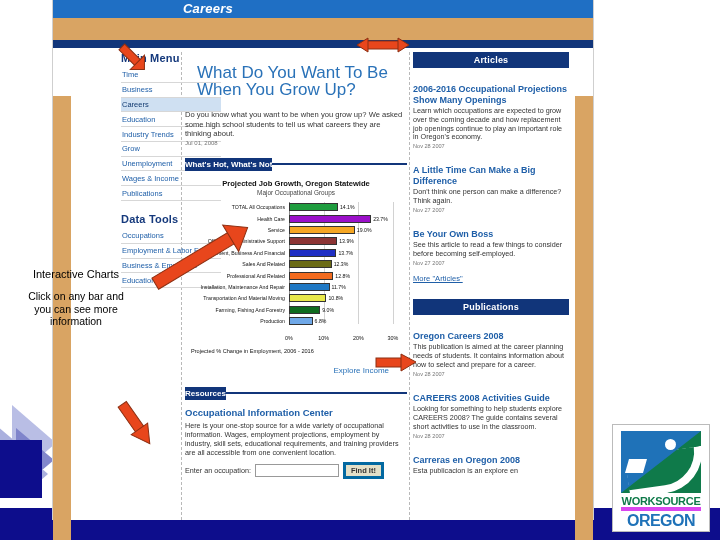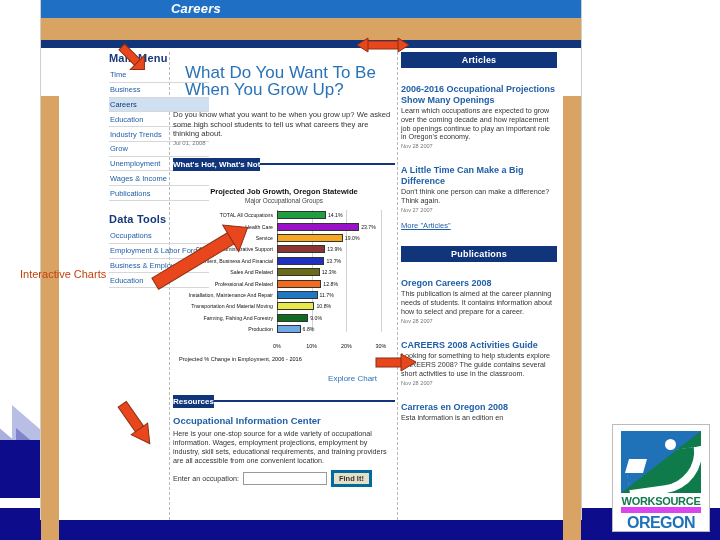--- a/index.html
+++ b/index.html
@@ -14,21 +14,21 @@
   .bottom-band{position:absolute;left:0;top:508px;width:720px;height:32px;background:#0d0d8c;}
   .band-white{position:absolute;left:0;top:498px;width:720px;height:10px;background:#ffffff;}
   .tri{position:absolute;width:0;height:0;}
   .tri-a{left:-10px;top:420px;border-top:44px solid transparent;border-bottom:44px solid transparent;border-left:52px solid #aab0de;}
   .tri-b{left:12px;top:405px;border-top:38px solid transparent;border-bottom:38px solid transparent;border-left:44px solid #b3b8e3;opacity:.92;}
   .tri-c{left:16px;top:428px;border-top:32px solid transparent;border-bottom:32px solid transparent;border-left:38px solid #7b81c9;opacity:.95;}
   .tri-d{left:18px;top:448px;border-top:26px solid transparent;border-bottom:26px solid transparent;border-left:30px solid #aab0de;}
   .leftblue{position:absolute;left:0;top:440px;width:42px;height:68px;background:#0d0d8c;}
 
   
-  .shot{position:absolute;left:40px;top:0px;width:540px;height:520px;background:#bef264;
+  .shot{position:absolute;left:52px;top:0px;width:540px;height:520px;background:#bef264;
         border-left:1px solid #cfcfcf;border-right:1px solid #cfcfcf;}
   .shot-topbar{position:absolute;left:0;top:0;width:540px;height:18px;background:#1f6fc4;}
   .shot-topbar .tt{position:absolute;left:130px;top:1px;font-style:italic;font-weight:bold;
         font-size:13px;color:#ffffff;letter-spacing:.2px;}
   .shot-tan{position:absolute;left:0;top:18px;width:540px;height:22px;background:#d9a463;}
   .shot-navy{position:absolute;left:0;top:40px;width:540px;height:8px;background:#11357a;}
   .page{position:absolute;left:0;top:48px;width:540px;height:472px;background:#ffffff;}
   .gutter-l{position:absolute;left:0;top:48px;width:18px;height:472px;background:#d9a463;}
   .gutter-r{position:absolute;left:522px;top:48px;width:18px;height:472px;background:#d9a463;}
 
@@ -37,34 +37,34 @@
   .col-mid{position:absolute;left:132px;top:52px;width:222px;}
   .col-right{position:absolute;left:360px;top:52px;width:156px;}
   .vdash{position:absolute;top:52px;height:468px;border-left:1px dashed #b9b9b9;}
 
   
   .nav-title{font-size:11px;font-weight:bold;color:#15397c;margin:0 0 4px 0;letter-spacing:.2px;}
   .nav-title.second{margin-top:12px;}
   .nav-item{font-size:7.5px;color:#1f5fa8;padding:2.4px 1px;border-bottom:1px solid #d7d7d7;white-space:nowrap;}
   .nav-item.sel{background:#cfe0f2;color:#123a70;}
 
-  .annot{position:absolute;left:20px;top:268px;width:112px;text-align:left;color:#c2410c;}
+  .annot{position:absolute;left:20px;top:268px;width:112px;text-align:center;color:#000000;}
   .annot .a1{font-size:11px;line-height:13px;}
   .annot .a2{font-size:10.5px;line-height:12.5px;margin-top:9px;}
 
   
   .h1{font-size:17px;line-height:17px;color:#2a72b8;font-weight:400;margin:12px;}
   .lede{font-size:7.6px;line-height:9.6px;color:#333;margin-top:7px;}
   .stamp{font-size:6px;color:#777;margin-top:1px;}
   .secbar{margin-top:12px;display:flex;align-items:center;}
   .secbar .lab{background:#11357a;color:#fff;font-size:8px;font-weight:bold;padding:2px 0;white-space:nowrap;}
   .secbar .rule{flex:1;height:2px;background:#11357a;}
 
   
-  .chart{position:relative;margin-top:16px;width:222px;}
+  .chart{position:relative;margin-top:8px;width:222px;}
   .ch-title{text-align:center;font-size:7.6px;font-weight:bold;color:#111;}
   .ch-sub{text-align:center;font-size:6.4px;color:#444;margin-top:1px;}
   .plot{position:relative;margin-top:6px;height:132px;}
   .axis{position:absolute;left:104px;top:0;bottom:10px;border-left:1px solid #888;}
   .grid{position:absolute;top:0;bottom:10px;border-left:1px solid #d2d2d2;}
   .row{position:relative;height:11px;margin-bottom:0.4px;display:flex;align-items:center;}
   .row .cat{position:absolute;left:0;width:100px;text-align:right;font-size:5.2px;color:#111;
         white-space:nowrap;overflow:hidden;}
   .row .barwrap{position:absolute;left:104px;right:0;height:8px;top:1.5px;}
   .row .bar{height:8px;border:.5px solid #333;box-sizing:border-box;}
@@ -98,21 +98,21 @@
   .logo .sq{position:absolute;left:8px;top:6px;width:80px;height:62px;overflow:hidden;}
   .logo .sq .blue{position:absolute;left:0;top:0;width:80px;height:62px;background:#1f72b8;}
   .logo .sq .green{position:absolute;left:0;top:0;width:0;height:0;border-left:80px solid transparent;border-bottom:62px solid #0f7a4a;}
   .logo .sq .dot{position:absolute;left:44px;top:8px;width:11px;height:11px;border-radius:50%;background:#fff;}
   .logo .sq .swoosh{position:absolute;left:6px;top:20px;width:70px;height:34px;
         border-bottom:8px solid #fff;border-right:8px solid #fff;border-radius:0 0 60px 0;transform:rotate(-8deg);}
   .logo .sq .book{position:absolute;left:6px;top:28px;width:18px;height:14px;background:#fff;transform:skewX(-16deg);}
   .logo .w1{position:absolute;left:8px;top:70px;width:80px;text-align:center;color:#0f7a4a;
         font-size:11px;font-weight:bold;letter-spacing:-.3px;}
   .logo .w2{position:absolute;left:8px;top:82px;width:80px;text-align:center;color:#1f72b8;
-        font-size:16px;font-weight:bold;letter-spacing:-.5px;border-top:6px solid #d946ef;padding-top:1px;}
+        font-size:16px;font-weight:bold;letter-spacing:-.5px;border-top:4px solid #d946ef;padding-top:1px;}
 </style>
 </head>
 <body>
 
 <div class="slide">
 
   <div class="tri tri-a"></div>
   <div class="tri tri-b"></div>
   <div class="tri tri-c"></div>
   <div class="tri tri-d"></div>
@@ -256,21 +256,21 @@
           </div>
         <div class="xaxis" id="xaxis">
             <div class="tick" style="left: 104px;">0%</div>
             <div class="tick" style="left: 138.667px;">10%</div>
             <div class="tick" style="left: 173.333px;">20%</div>
             <div class="tick" style="left: 208px;">30%</div>
           </div>
         <div class="ch-foot">Projected % Change in Employment, 2006 - 2016</div>
       </div>
 
-      <div class="explore">Explore Chart</div>
+      <div class="explore">Explore Income</div>
 
       <div class="secbar">
         <div class="lab">Resources</div>
         <div class="rule"></div>
       </div>
       <div class="res-h">Occupational Information Center</div>
       <div class="res-p">Here is your one-stop source for a wide variety of occupational information. Wages, employment projections, employment by industry, skill sets, educational requirements, and training providers are all accessible from one convenient location.</div>
       <div class="res-form">
         <span class="lbl">Enter an occupation:</span>
         <input type="text" placeholder="" style="">
@@ -284,42 +284,48 @@
       <div class="art">
         <div class="t">2006-2016 Occupational Projections Show Many Openings</div>
         <div class="d">Learn which occupations are expected to grow over the coming decade and how replacement job openings continue to play an important role in Oregon's economy.</div>
         <div class="dt">Nov 28 2007</div>
       </div>
       <div class="art">
         <div class="t">A Little Time Can Make a Big Difference</div>
         <div class="d">Don't think one person can make a difference? Think again.</div>
         <div class="dt">Nov 27 2007</div>
       </div>
+      <div class="art">
+        <div class="t">Be Your Own Boss</div>
+        <div class="d">See this article to read a few things to consider before becoming self-employed.</div>
+        <div class="dt">Nov 27 2007</div>
+      </div>
       <a class="morelink">More "Articles"</a>
 
       <div class="panel-h" style="margin-top:14px;">Publications</div>
       <div class="art">
         <div class="t">Oregon Careers 2008</div>
         <div class="d">This publication is aimed at the career planning needs of students. It contains information about how to select and prepare for a career.</div>
         <div class="dt">Nov 28 2007</div>
       </div>
       <div class="art">
         <div class="t">CAREERS 2008 Activities Guide</div>
         <div class="d">Looking for something to help students explore CAREERS 2008? The guide contains several short activities to use in the classroom.</div>
         <div class="dt">Nov 28 2007</div>
       </div>
       <div class="art">
         <div class="t">Carreras en Oregon 2008</div>
-        <div class="d">Esta information is an edition en</div>
+        <div class="d">Esta publicacion is an explore en</div>
       </div>
     </div>
   </div>
 
   <div class="annot">
     <div class="a1">Interactive Charts</div>
+    <div class="a2">Click on any bar and you can see more information</div>
   </div>
 
   <div class="arrow" style="left:108px;top:36px;width:46px;height:40px;">
     <svg width="46" height="40" viewBox="0 0 46 40">
         <g transform="rotate(225 23 20)">
       <rect x="10" y="16" width="26" height="8" fill="#e8461c" stroke="#8c2f12" stroke-width="1"></rect>
       <polygon points="4,20 14,10 14,30" fill="#e8461c" stroke="#8c2f12" stroke-width="1"></polygon>
     </g>
       </svg>
   </div>

